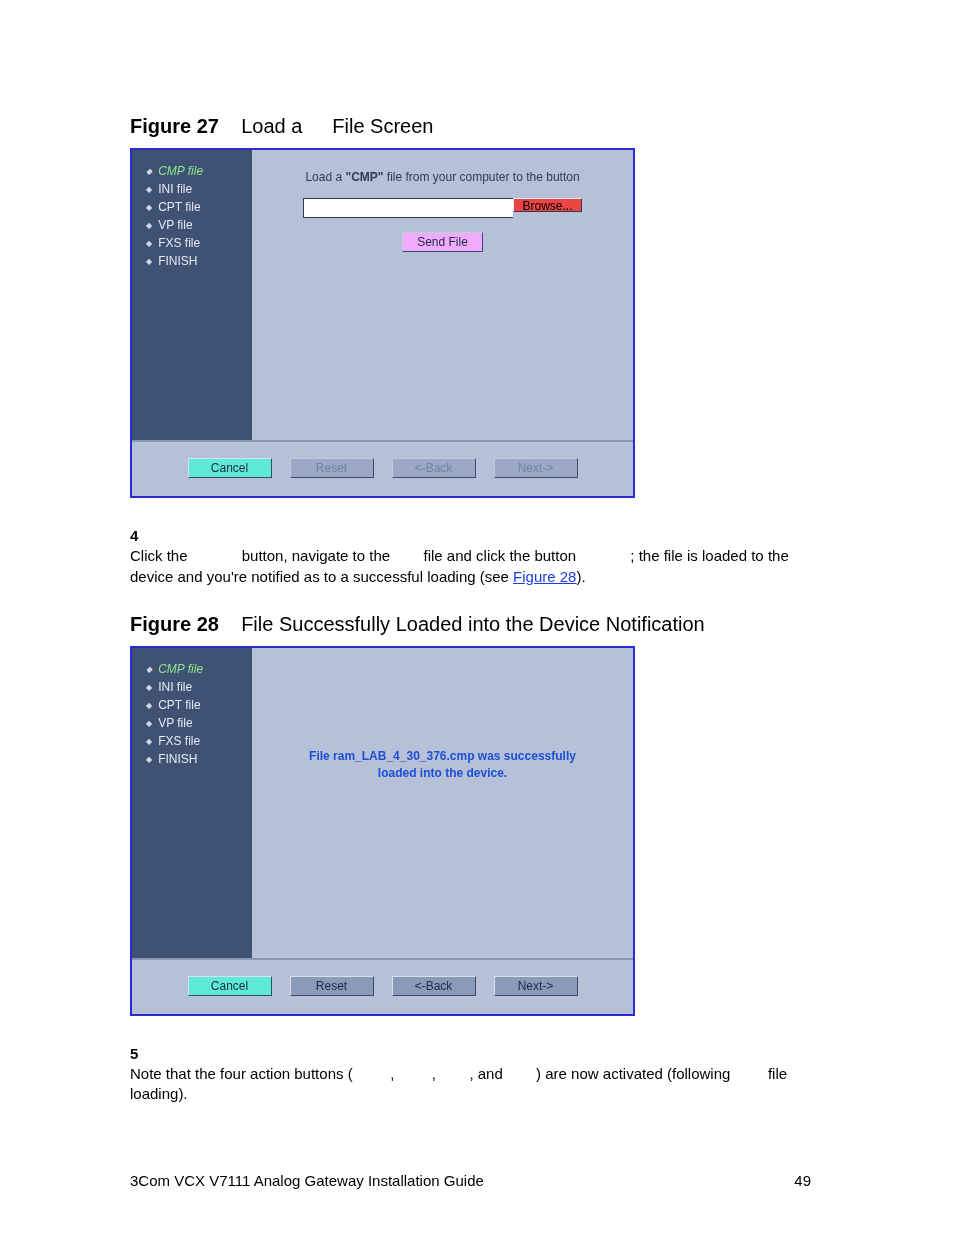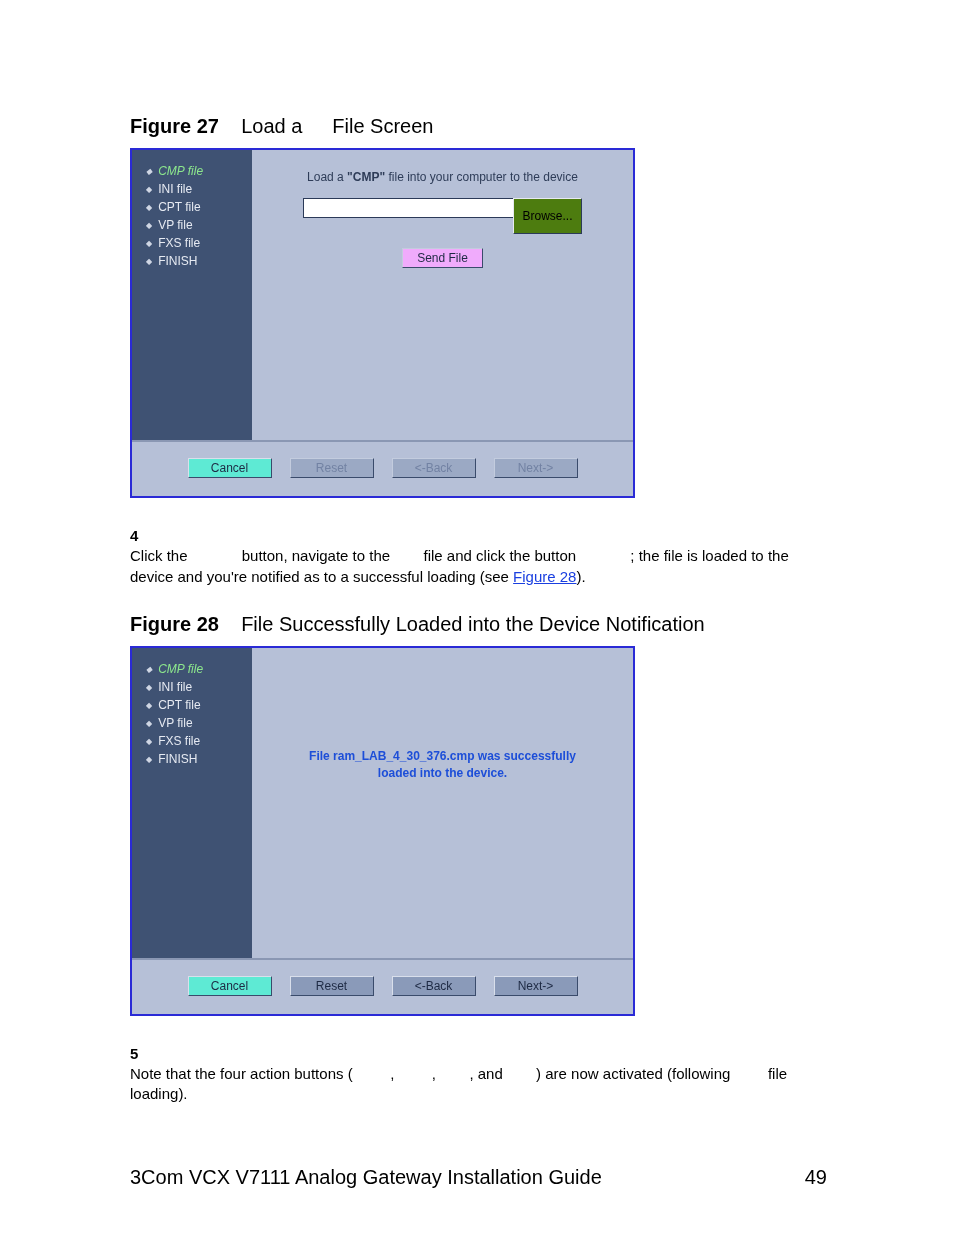--- a/index.html
+++ b/index.html
@@ -85,24 +85,24 @@
   }
   .file-field {
     width: 210px;
     height: 20px;
     background: #fff;
     border: 1px solid #2b3a58;
     border-right: none;
     box-sizing: border-box;
   }
   .browse-btn {
-    height: 36px;
+    height: 14px;
     font-size: 12px;
     padding: 0 8px;
-    background: #4d7c0f;
+    background: #ef4444;
     border: 1px solid #2b3a58;
     border-top-color: #e6e9f0;
     border-left-color: #e6e9f0;
     cursor: pointer;
   }
   .send-row { text-align: center; }
   .send-btn {
     display: inline-block;
     font-size: 12px;
     color: #1e2a44;
@@ -164,23 +164,23 @@
     display: inline-block;
     width: 30px;
     font-weight: bold;
     vertical-align: top;
   }
   .list-body { display: inline-block; width: calc(100% - 34px); vertical-align: top; }
 
   .footer {
     position: absolute;
     left: 130px;
-    right: 127px;
+    right: 143px;
     bottom: 46px;
-    font-size: 20px;
+    font-size: 15px;
     display: flex;
     justify-content: space-between;
   }
 
   .s1 .ss-body { height: 290px; }
   .s2 .ss-body { height: 310px; }
 </style>
 </head>
 <body>
 
@@ -198,21 +198,21 @@
           <li class="active">CMP file</li>
           <li class="normal">INI file</li>
           <li class="normal">CPT file</li>
           <li class="normal">VP file</li>
           <li class="normal">FXS file</li>
           <li class="normal">FINISH</li>
         </ul>
       </div>
       <div class="ss-main">
         <div class="prompt">
-          <span>Load a </span><b>"CMP"</b><span> file into your computer to the device</span>
+          <span>Load a </span><b>"CMP"</b><span> file from your computer to the button</span>
         </div>
         <div class="file-row">
           <div class="file-field"></div>
           <button class="browse-btn">Browse...</button>
         </div>
         <div class="send-row">
           <span class="send-btn">Send File</span>
         </div>
       </div>
     </div>

